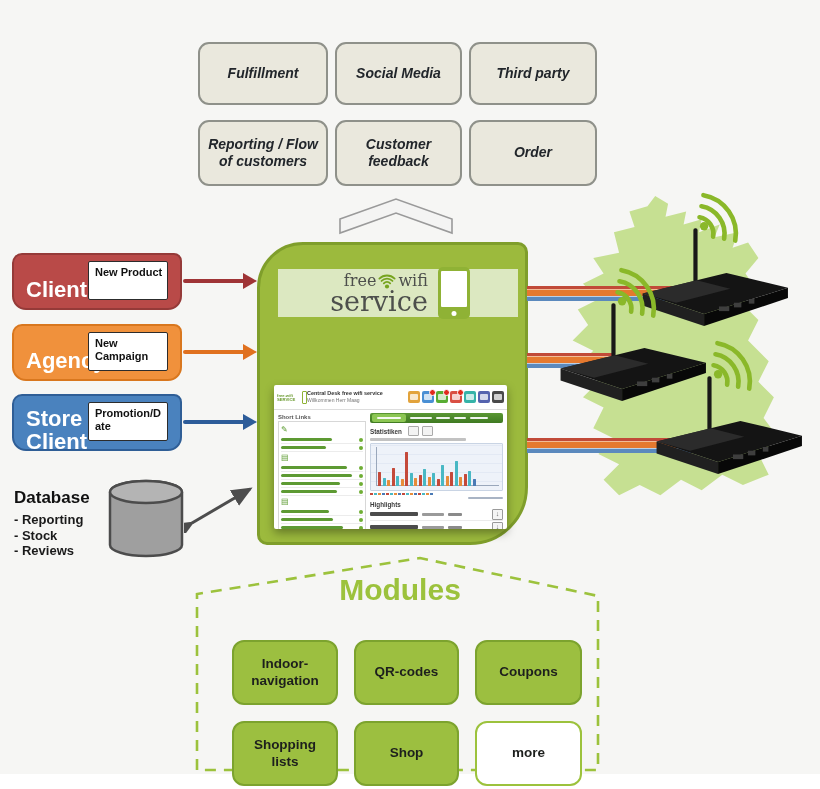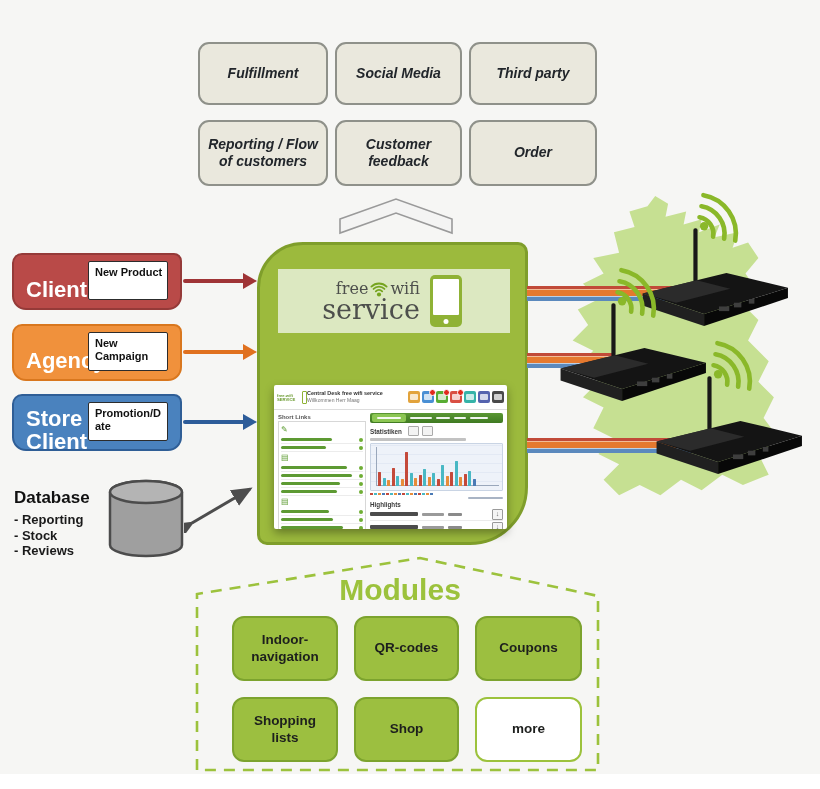--- a/index.html
+++ b/index.html
@@ -30,22 +30,22 @@
     border-top:8px solid transparent;border-bottom:8px solid transparent;border-left:14px solid;}
 
   
   #db-title{position:absolute;left:14px;top:488px;font-size:17px;font-weight:700;color:#111;}
   #db-list{position:absolute;left:14px;top:512px;margin:0;padding:0;list-style:none;
     font-size:13px;font-weight:700;color:#1a1a1a;line-height:15.5px;}
 
   
   #cloud-box{position:absolute;left:257px;top:242px;width:271px;height:303px;background:#9cba3d;
     border:3px solid #7f9e2b;border-radius:46px 10px 58px 10px;box-sizing:border-box;}
-  #logo-banner{position:absolute;left:18px;top:24px;width:232px;height:64px;background:#dce8c1;
-    display:flex;align-items:center;justify-content:center;}
+  #logo-banner{position:absolute;left:18px;top:24px;width:232px;height:48px;background:#dce8c1;
+    display:flex;align-items:center;justify-content:center;padding-left:8px;}
   .logo-textcol{display:flex;flex-direction:column;align-items:flex-end;margin-right:6px;}
   .logo-line1{display:flex;align-items:flex-end;font-family:"DejaVu Serif",serif;
     font-size:16px;color:#4d4f4c;line-height:1;}
   .logo-line2{font-family:"DejaVu Serif",serif;font-size:27px;color:#4d4f4c;line-height:.85;margin-top:2px;}
   .phone{position:relative;width:32px;height:52px;background:#8fb235;border-radius:5px;margin:0 4px;}
   .phone .scr{position:absolute;top:4px;left:3px;right:3px;bottom:12px;background:#fff;border-radius:1px;}
   .phone .home{position:absolute;bottom:3px;left:50%;transform:translateX(-50%);
     width:5px;height:5px;border-radius:50%;background:#fff;}
   .logo-cloud{font-family:"DejaVu Serif",serif;font-size:37px;color:#4d4f4c;line-height:1;}
   #cloud-subtitle{position:absolute;left:26px;top:108px;font-size:22px;color:#161616;}
@@ -108,21 +108,21 @@
   .cable .s3{height:4px;background:#5b89bd;border-top:1px solid rgba(255,255,255,.6);}
 
   
   #map{position:absolute;left:552px;top:190px;z-index:1;}
   .router{position:absolute;z-index:3;}
 
   
   #mod-outline{position:absolute;left:190px;top:552px;z-index:1;}
   #mod-title{position:absolute;left:320px;top:573px;width:160px;text-align:center;
     font-size:30px;font-weight:700;color:#9cc23c;z-index:2;}
-  #mod-grid{position:absolute;left:232px;top:616px;display:grid;z-index:2;
+  #mod-grid{position:absolute;left:232px;top:640px;display:grid;z-index:2;
     grid-template-columns:106px 105px 107px;grid-template-rows:65px 65px;column-gap:7px;row-gap:5px;gap:16px;}
   .mbox{display:flex;align-items:center;justify-content:center;text-align:center;border-radius:12px;
     font-size:13.5px;font-weight:700;color:#1d1f1d;line-height:1.25;padding:2px 8px;box-sizing:border-box;}
   .mbox.filled{background:#9cbf40;border:2px solid #7ca32e;}
   .mbox.outline{background:#fff;border:2px solid #9cc23c;font-weight:600;}
 
   #bottom-strip{position:absolute;left:0;top:774px;width:820px;height:15px;background:#fff;}
 </style>
 </head>
 <body>

